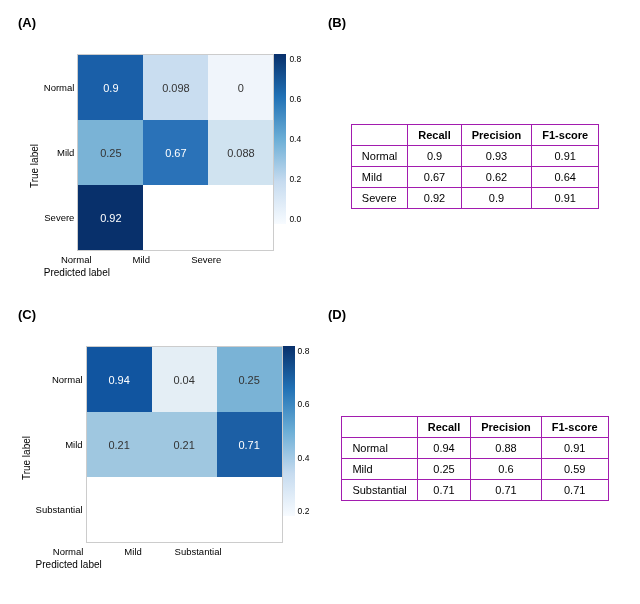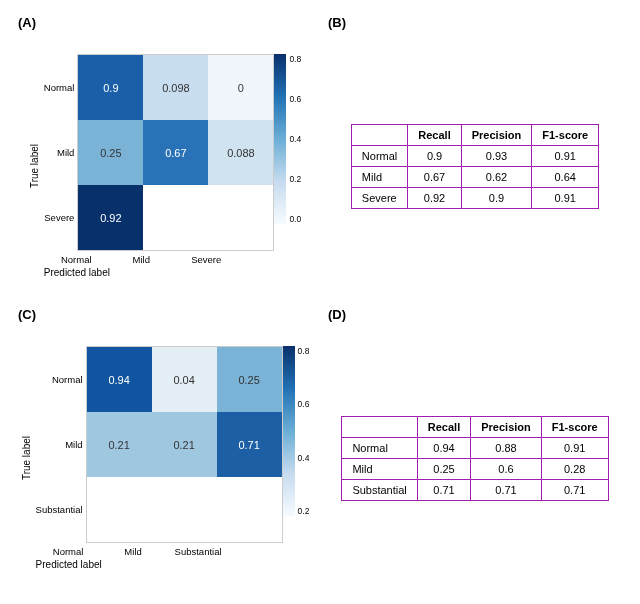--- a/index.html
+++ b/index.html
@@ -289,21 +289,21 @@
         <tr>
               <td>Normal</td>
     <td>0.94</td>
     <td>0.88</td>
     <td>0.91</td>
             </tr>
             <tr>
               <td>Mild</td>
     <td>0.25</td>
     <td>0.6</td>
-    <td>0.28</td>
+    <td>0.59</td>
             </tr>
             <tr>
               <td>Substantial</td>
     <td>0.71</td>
     <td>0.71</td>
     <td>0.71</td>
             </tr>
           </tbody>
       </table>
     </div>

